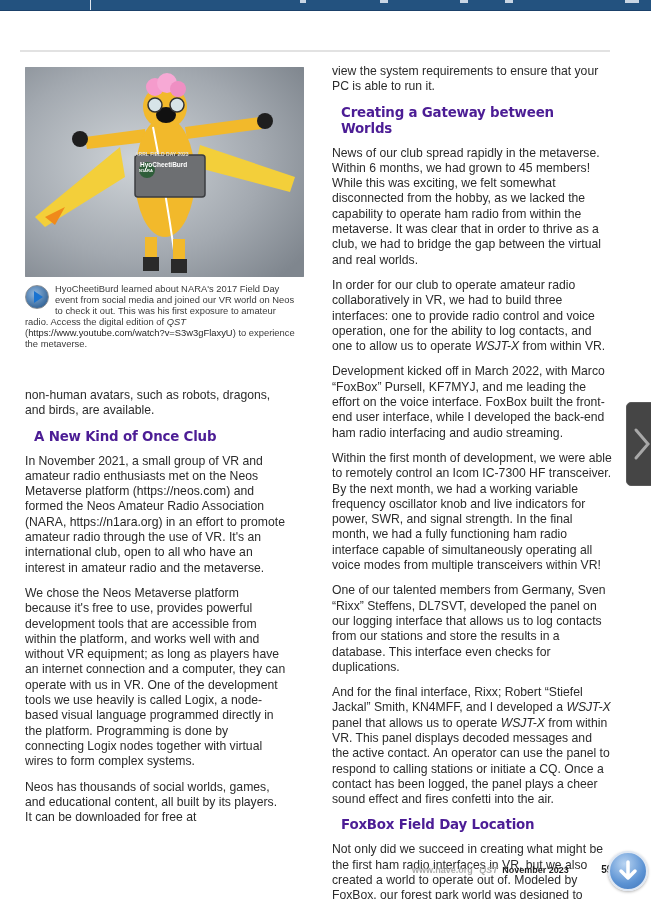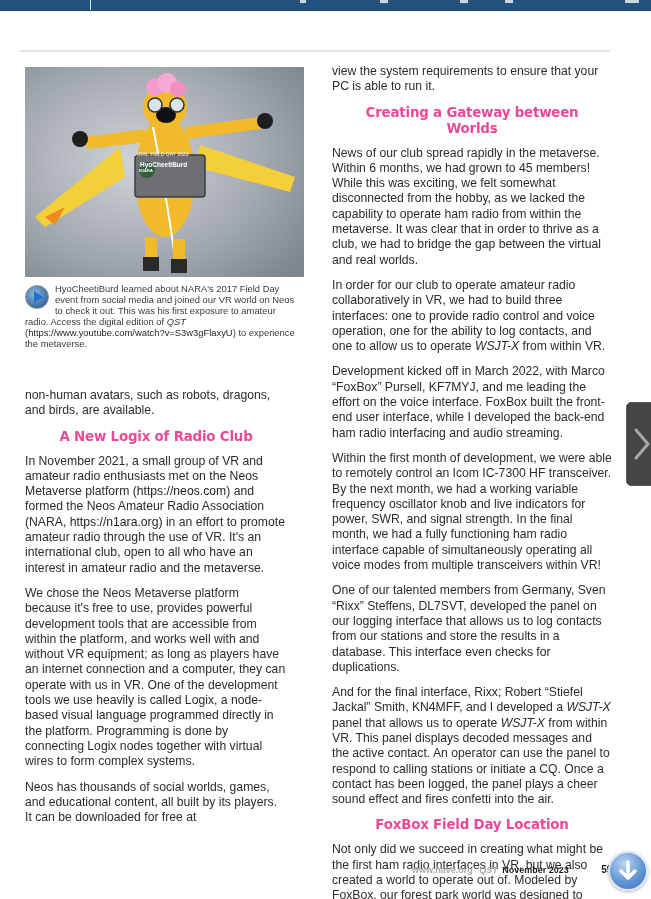--- a/index.html
+++ b/index.html
@@ -17,22 +17,22 @@
   .topbar .tick { position:absolute; top:0; height:3px; background:#c9d6e4; }
   .rule {
     position:absolute; left:20px; top:50px; width:590px; height:2px; background:#e2e2e2;
   }
   .col { position:absolute; font-size:12.2px; line-height:15.3px; }
   .col p { margin:0 0 10px 0; }
   .col-left { left:25px; width:262px; }
   .col-right { left:332px; width:280px; }
   h2.sec {
     font-family:"DejaVu Sans", sans-serif;
-    font-weight:bold; color:#ec4899; font-size:13.4px; line-height:16px;
-    margin:9px; letter-spacing:-0.2px;text-align:center;
+    font-weight:bold; color:#4c1d95; font-size:13.4px; line-height:16px;
+    margin:9px; letter-spacing:-0.2px;
   }
   b { font-weight:normal; color:#1f1f1f; }
   i { font-style:italic; }
   .photo {
     position:absolute; left:25px; top:67px; width:279px; height:210px;
     overflow:hidden; border-radius:1px;
     background:
       radial-gradient(ellipse at 30% 40%, #c7ccd1 0%, #a8aeb5 40%, #8e959c 100%);
   }
   .photo svg { width:100%; height:100%; display:block; }
@@ -127,21 +127,21 @@
 <div style="position:absolute;left:140px;top:161px;font-size:6.5px;color:#ffffff;font-weight:bold">HyoCheetiBurd</div>
 <div style="position:absolute;left:139px;top:168px;font-size:4px;color:#ffffff;font-weight:bold">N1ARA</div>
 
 <div class="caption">
   <span class="play"></span>
   <span>HyoCheetiBurd learned about NARA's 2017 Field Day event from social media and joined our VR world on Neos to check it out. This was his first exposure to amateur radio. Access the digital edition of </span><i>QST</i><span> (</span><b>https://www.youtube.com/watch?v=S3w3gFlaxyU</b><span>) to experience the metaverse.</span>
 </div>
 
 <div class="col col-left" style="top:388px">
   <p>non-human avatars, such as robots, dragons, and birds, are available.</p>
-  <h2 class="sec">A New Logix of Radio Club</h2>
+  <h2 class="sec">A New Kind of Once Club</h2>
   <p><span>In November 2021, a small group of VR and amateur radio enthusiasts met on the Neos Metaverse platform (</span><b>https://neos.com</b><span>) and formed the Neos Amateur Radio Association (NARA, </span><b>https://n1ara.org</b><span>) in an effort to promote amateur radio through the use of VR. It's an international club, open to all who have an interest in amateur radio and the metaverse.</span></p>
   <p>We chose the Neos Metaverse platform because it's free to use, provides powerful development tools that are accessible from within the platform, and works well with and without VR equipment; as long as players have an internet connection and a computer, they can operate with us in VR. One of the development tools we use heavily is called Logix, a node-based visual language programmed directly in the platform. Programming is done by connecting Logix nodes together with virtual wires to form complex systems.</p>
   <p><span>Neos has thousands of social worlds, games, and educational content, all built by its players. It can be downloaded for free at </span></p>
 </div>
 
 <div class="col col-right" style="top:64px">
   <p>view the system requirements to ensure that your PC is able to run it.</p>
   <h2 class="sec">Creating a Gateway between Worlds</h2>
   <p>News of our club spread rapidly in the metaverse. Within 6 months, we had grown to 45 members! While this was exciting, we felt somewhat disconnected from the hobby, as we lacked the capability to operate ham radio from within the metaverse. It was clear that in order to thrive as a club, we had to bridge the gap between the virtual and real worlds.</p>
   <p><span>In order for our club to operate amateur radio collaboratively in VR, we had to build three interfaces: one to provide radio control and voice operation, one for the ability to log contacts, and one to allow us to operate </span><i>WSJT-X</i><span> from within VR.</span></p>

